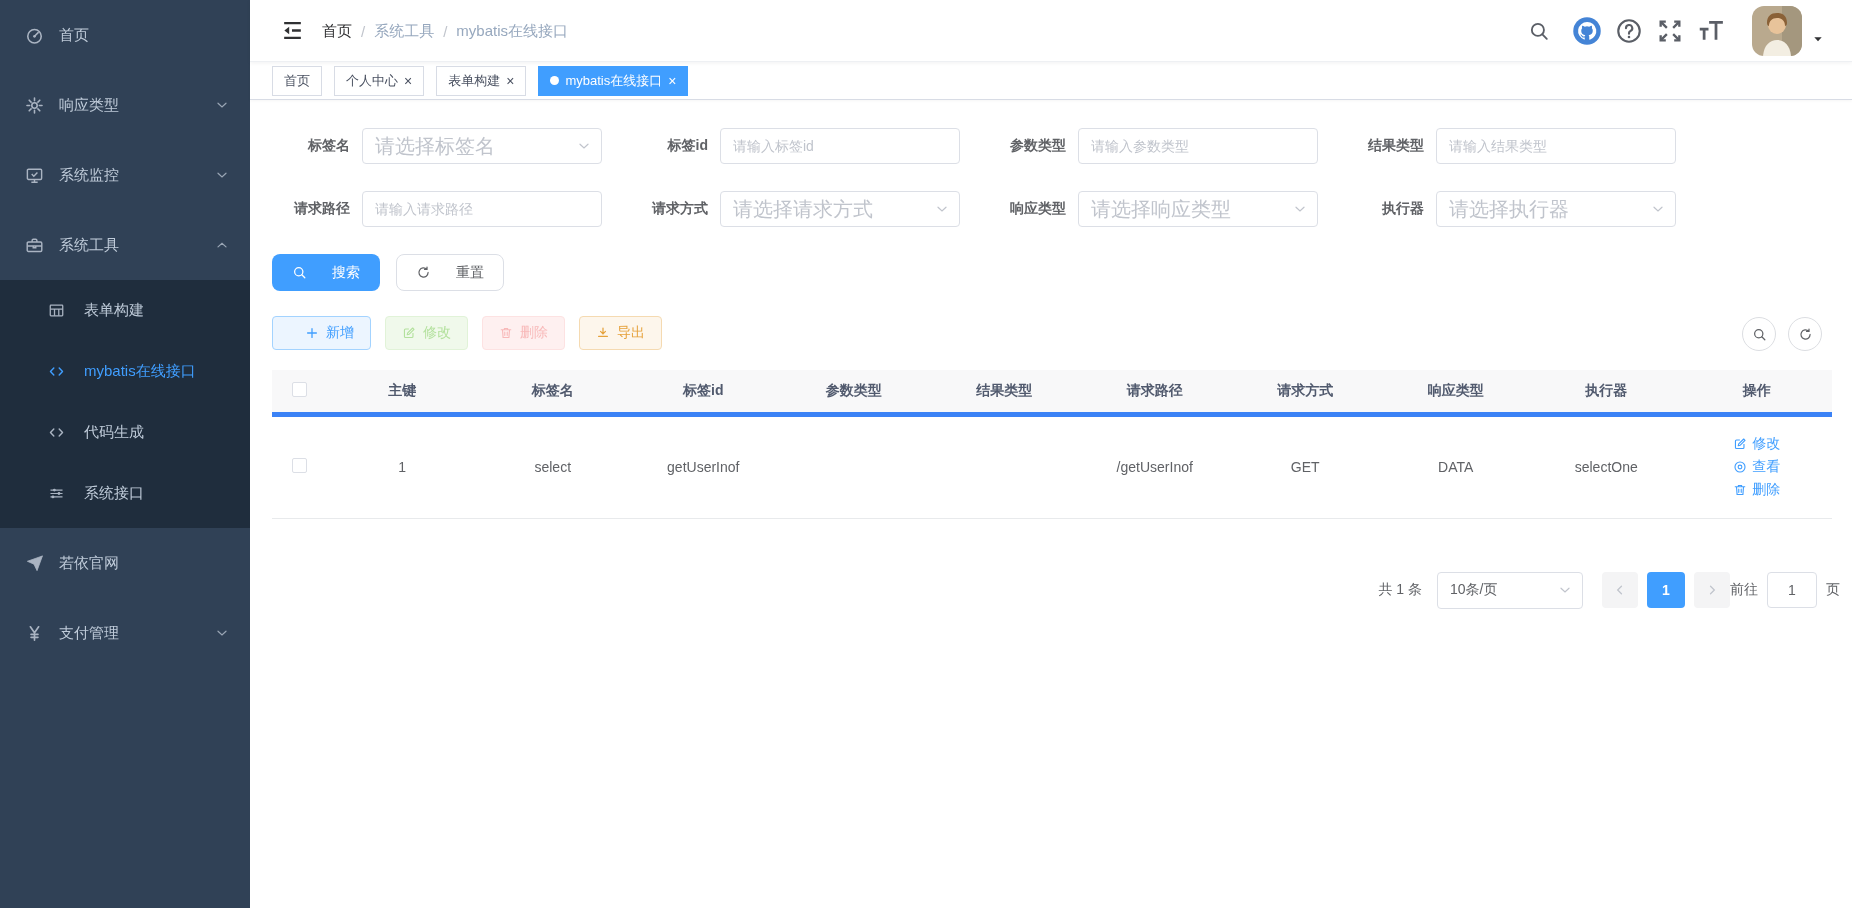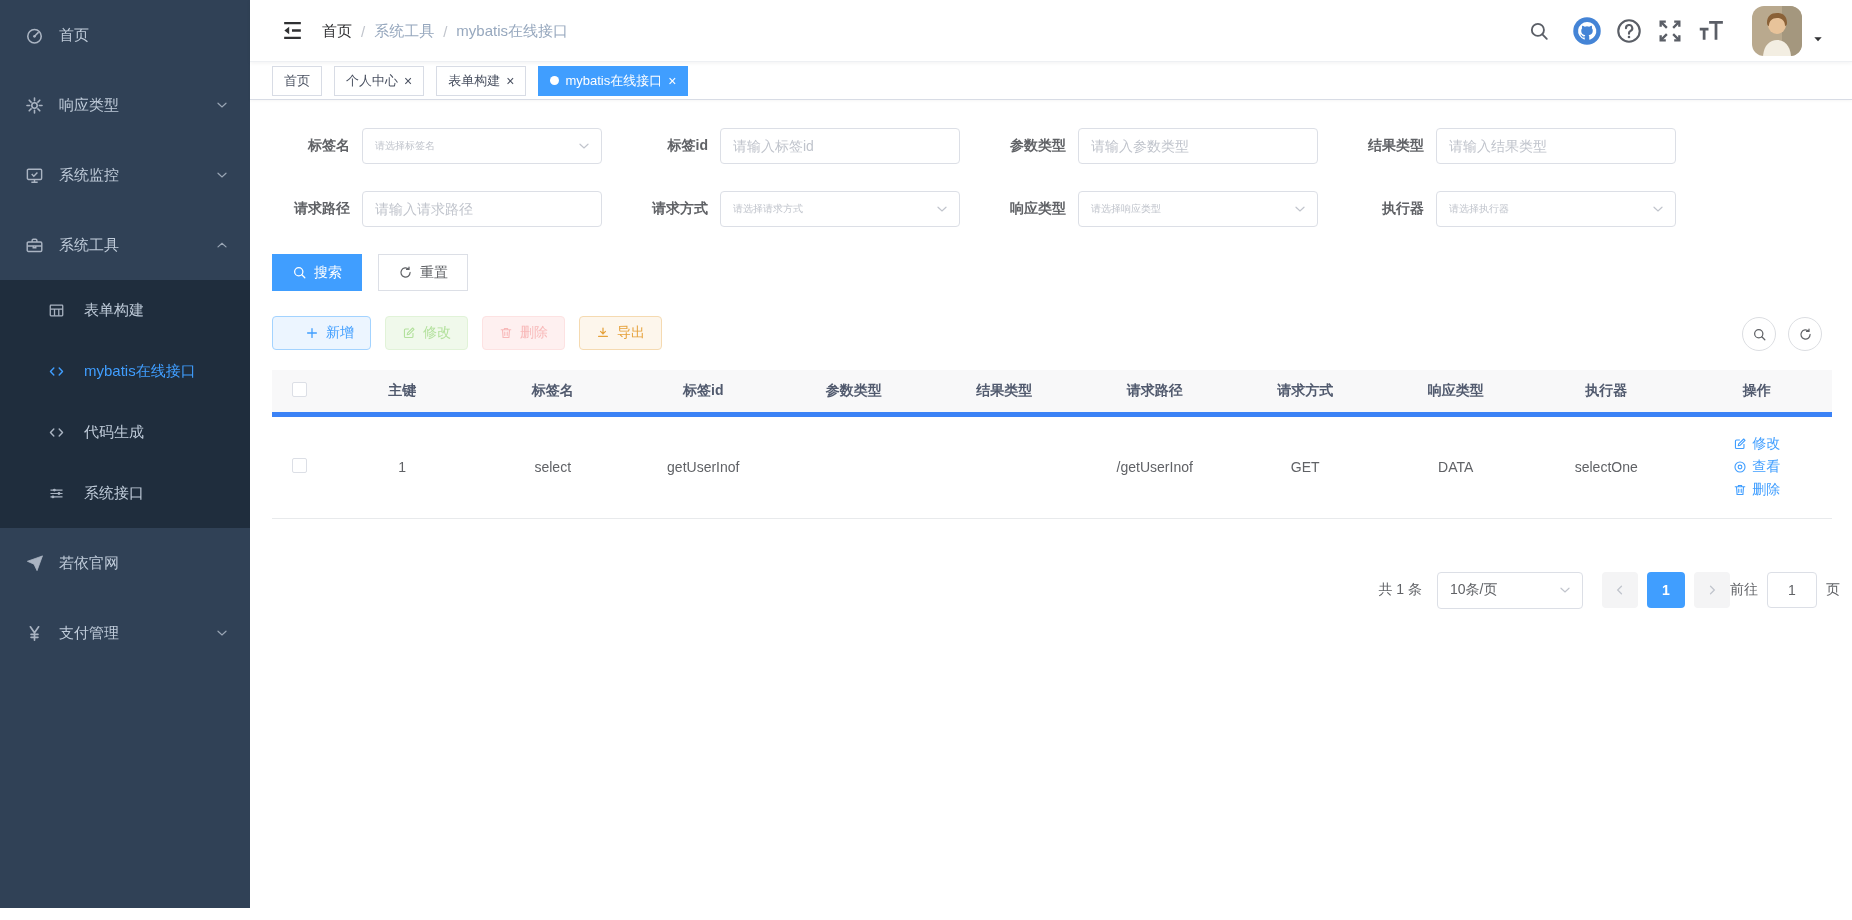--- a/index.html
+++ b/index.html
@@ -49,29 +49,29 @@
 
   
   .main { position:absolute; left:250px; top:100px; right:0; bottom:0; background:#fff;
     padding:28px 20px 0 22px; overflow:hidden; }
   .form-row { display:flex; margin-bottom:27px; }
   .form-item { display:flex; align-items:center; margin-right:28px; }
   .form-label { width:90px; text-align:right; padding-right:12px; font-size:14px; font-weight:bold;
     color:#606266; flex:none; white-space:nowrap; }
   .ctrl { width:240px; height:36px; border:1px solid #dcdfe6; border-radius:4px; background:#fff;
     display:flex; align-items:center; padding:0 12px; position:relative; cursor:pointer; }
-  .ctrl .ph { color:#c0c4cc; font-size:10px; }
+  .ctrl .ph { color:#c0c4cc; font-size:20px; }
   .ctrl .chev { position:absolute; right:9px; width:16px; height:16px; color:#c0c4cc; }
   .ctrl-input { width:240px; height:36px; border:1px solid #dcdfe6; border-radius:4px; padding:0 12px;
     font-size:14px; color:#606266; outline:none; font-family:inherit; }
   .ctrl-input::placeholder { color:#c0c4cc; }
 
   .btn-row { display:flex; gap:16px; margin-top:0; }
-  .btn { height:37px; border-radius:0; font-size:14px; display:inline-flex; align-items:center;
-    gap:7px; padding:0 19px; border:1px solid transparent; cursor:pointer; font-family:Liberation Serif, serif; }
+  .btn { height:37px; border-radius:8px; font-size:14px; display:inline-flex; align-items:center;
+    gap:25px; padding:0 19px; border:1px solid transparent; cursor:pointer; font-family:Liberation Serif, serif; }
   .btn .bi { width:15px; height:15px; }
   .btn-primary { background:#409eff; color:#fff; }
   .btn-default { background:#fff; border-color:#dcdfe6; color:#606266; }
 
   .toolbar { margin-top:25px; display:flex; gap:14px; position:relative; height:36px; }
   .tbtn { height:34px; border-radius:4px; font-size:14px; display:inline-flex; align-items:center;
     gap:7px; padding:0 16px; cursor:pointer; font-family:inherit; }
   .tbtn .bi { width:14px; height:14px; }
   .tb-add { background:#ecf5ff; border:1px solid #a3d3ff; color:#409eff;padding-left:32px; }
   .tb-edit { background:#f0f9eb; border:1px solid #e1f3d8; color:#b3e19d; cursor:not-allowed; }

